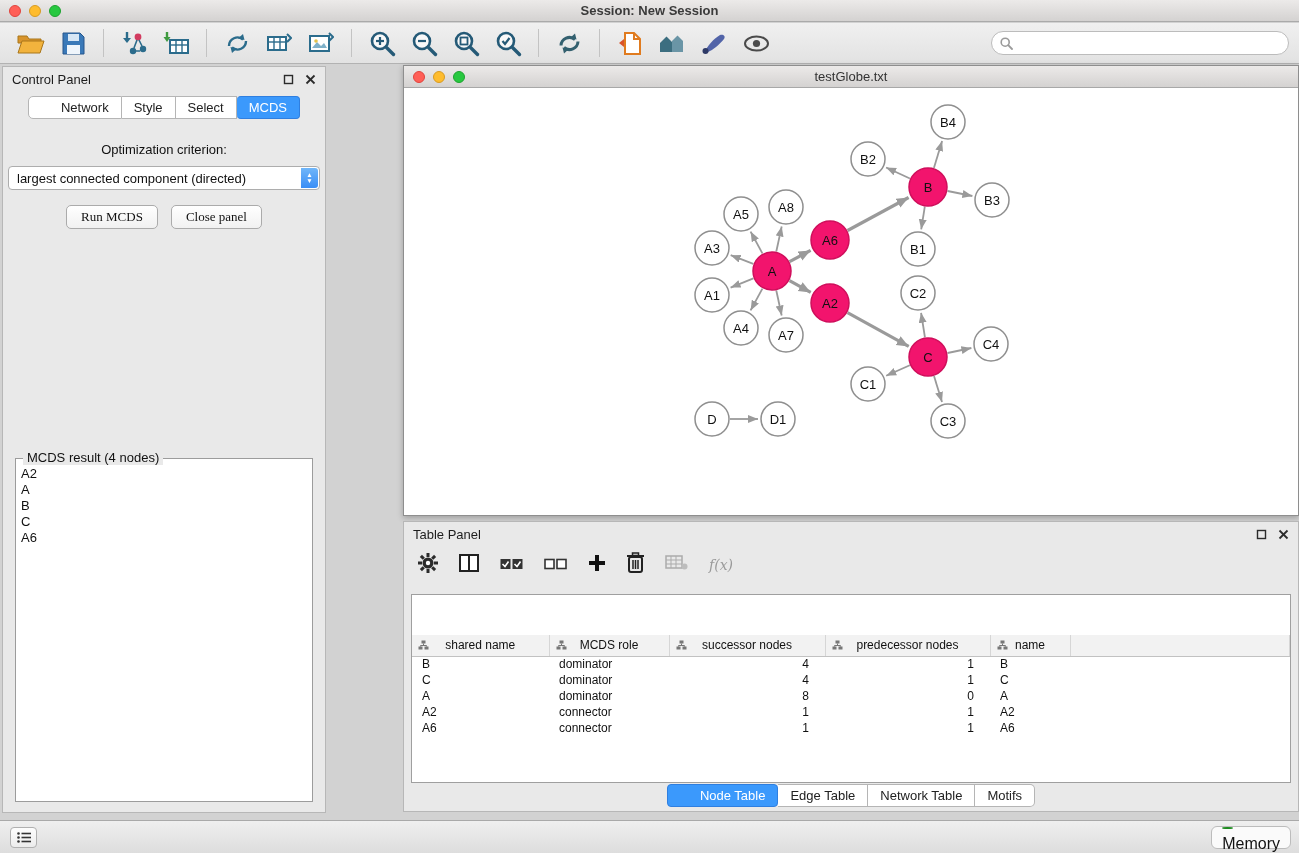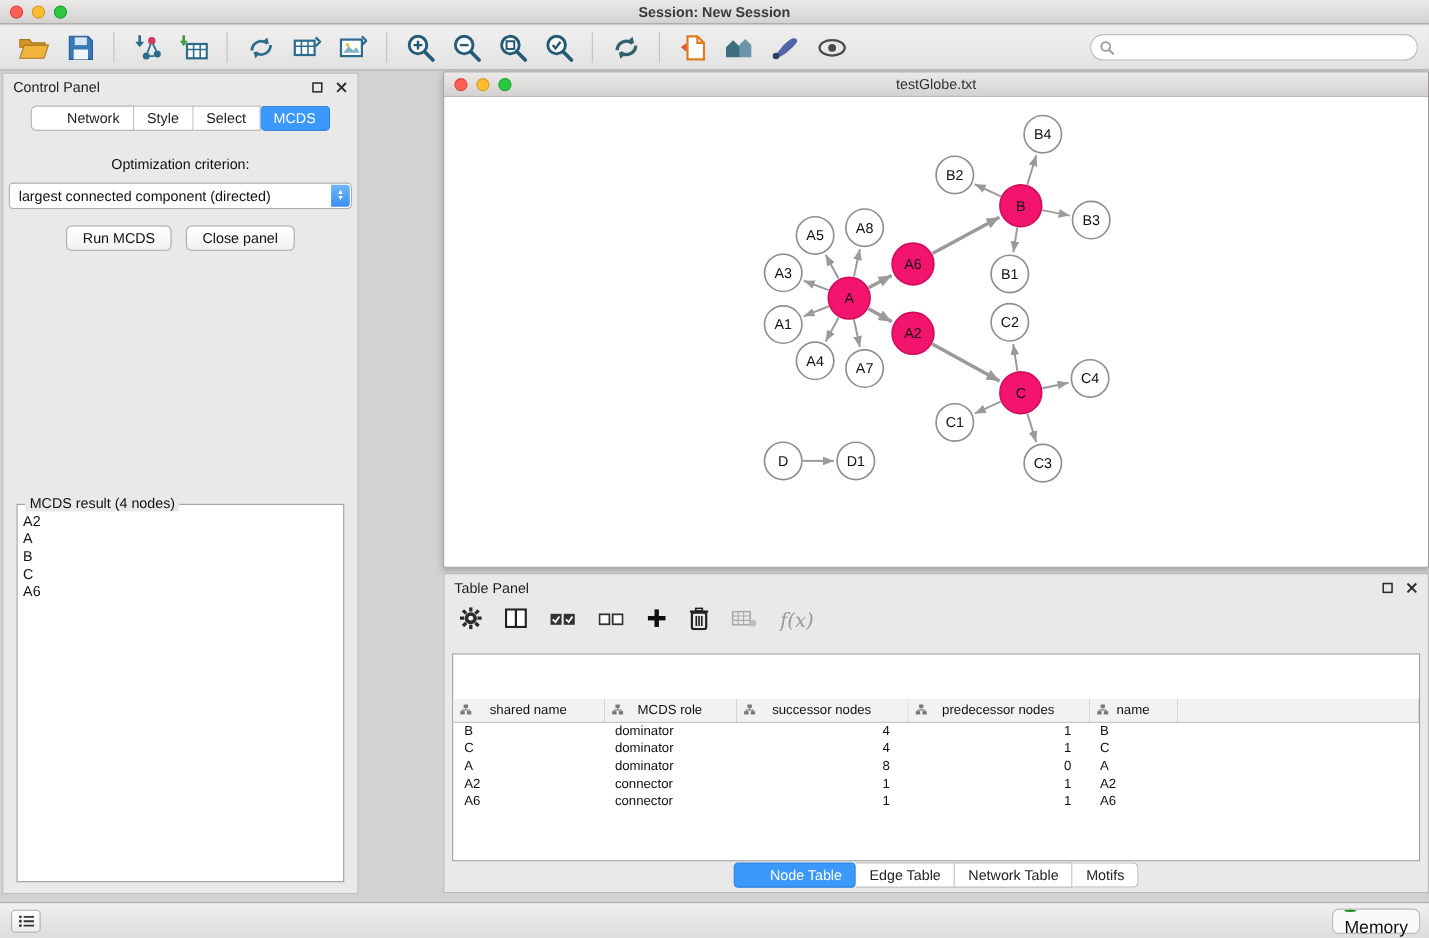--- a/index.html
+++ b/index.html
@@ -44,39 +44,39 @@
   .opt-label { text-align:center; font-size:13px; margin-top:23px; color:#111; }
   .combo { width:312px; height:24px; margin:9px auto 0; background:#fff; border:1px solid #adadad;
            border-radius:4px; position:relative; display:flex; align-items:center; }
   .combo-text { font-size:13px; padding-left:8px; color:#111; }
   .combo-stepper { position:absolute; right:1px; top:1px; bottom:1px; width:17px;
                    background:linear-gradient(#70b6f9,#3a8ef6); border-radius:0 3px 3px 0;
                    display:flex; flex-direction:column; align-items:center; justify-content:center; }
   .combo-stepper span { color:#fff; font-size:6.5px; line-height:6.5px; }
   .cp-buttons { display:flex; justify-content:center; gap:13px; margin-top:15px; }
   .mac-btn { font-size:13px; padding:3px 14px; background:linear-gradient(#ffffff,#f1f1f1);
-             border:1px solid #ababab; border-radius:5px; color:#111; cursor:default; }
+             border:1px solid #ababab; border-radius:5px; color:#111; cursor:default;font-family:Liberation Serif, serif; }
   .result-box { position:absolute; left:12px; right:12px; top:391px; height:344px;
                 background:#fff; border:1px solid #9c9c9c; }
   .result-title { position:absolute; top:-9px; left:7px; font-size:13px; background:#e9e9e9;
                   padding:0 4px; color:#111; }
   .result-list { padding:7px 0 0 5px; font-size:13px; line-height:16px; color:#111; }
 
   
   .net-window { position:absolute; left:403px; top:65px; width:896px; height:451px;
                 border:1px solid #8e8e8e; background:#fff; box-shadow:0 2px 6px rgba(0,0,0,.25); }
   .net-titlebar { height:22px; background:linear-gradient(#eceae9,#d4d2d1); border-bottom:1px solid #a8a8a8;
                   position:relative; }
   .net-title { text-align:center; font-size:13px; color:#333; line-height:21px; }
   .net-canvas { position:absolute; top:23px; left:0; right:0; bottom:0; background:#fff; }
 
   
   .table-panel { left:403px; top:521px; width:896px; height:291px; }
   .tp-toolbar { height:37px; display:flex; align-items:center; gap:21px; padding:0 14px; }
-  .fx { font-family:"DejaVu Serif", serif; font-style:italic; font-size:18px; color:#9a9a9a; }
+  .fx { font-family:"DejaVu Serif", serif; font-style:italic; font-size:14px; color:#9a9a9a; }
   .tp-table-wrap { position:absolute; left:7px; right:7px; top:72px; bottom:28px; background:#fff;
                    border:1px solid #9f9f9f; overflow:hidden; }
   table.node-table { border-collapse:collapse; width:100%; font-size:12px; table-layout:fixed;margin-top:40px; }
   table.node-table th { background:#f2f2f2; border-right:1px solid #d6d6d6; border-bottom:1px solid #c2c2c2;
                         font-weight:normal; font-size:12px; height:21px; position:relative; color:#111; }
   table.node-table th .hicon { position:absolute; left:6px; top:5px; }
   table.node-table td { height:16px; padding:0; color:#111; }
   td.cell.txt { padding-left:10px; text-align:left; }
   td.cell.num { padding-right:16px; text-align:right; }
   .tp-tabs { position:absolute; bottom:4px; left:0; right:0; display:flex; justify-content:center; }

